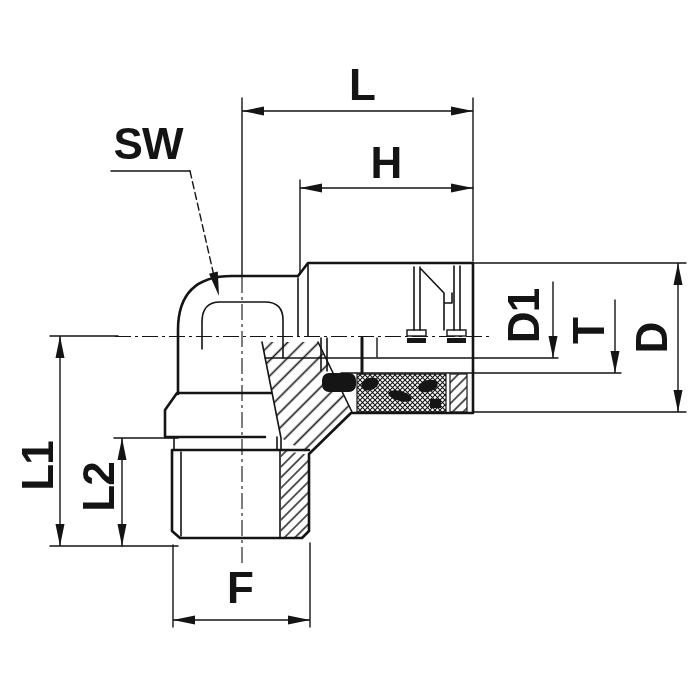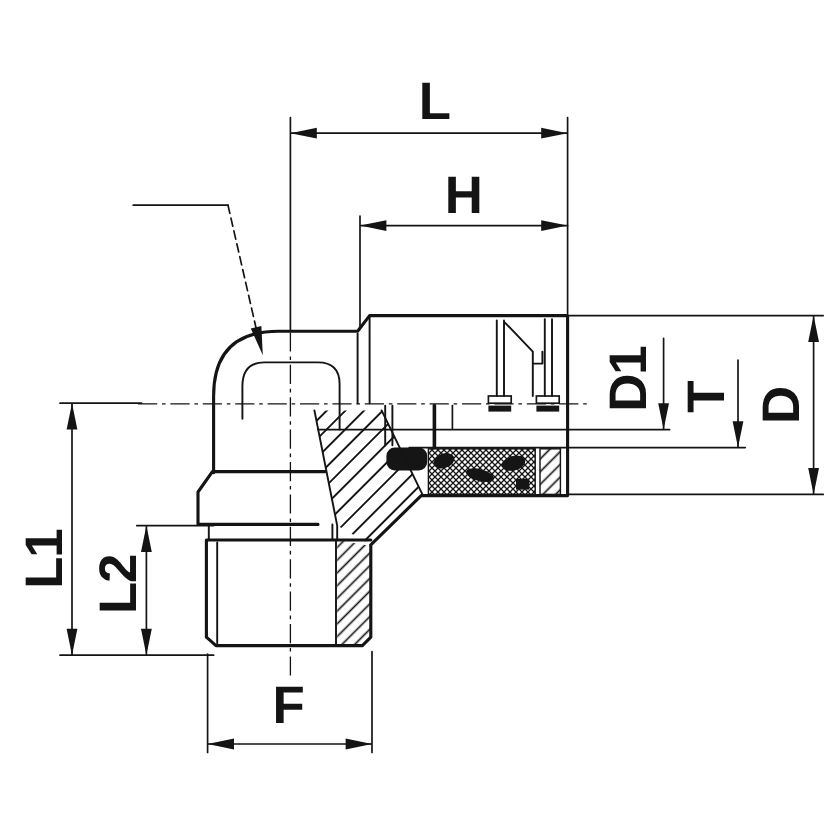--- a/index.html
+++ b/index.html
@@ -105,19 +105,20 @@
       <polygon points="678,263 673.5,285 682.5,285"></polygon>
       <polygon points="678,412 673.5,390 682.5,390"></polygon>
       <polygon points="553,358 548.5,336 557.5,336"></polygon>
       <polygon points="615,373 610.5,351 619.5,351"></polygon>
       <polygon points="219,296 209,273.7 217.8,271.6"></polygon>
     </g>
   </svg>
 
   <div class="dim-label" style="left:362px;top:87px;">L</div>
   <div class="dim-label" style="left:386px;top:165px;">H</div>
+  <div class="dim-label" style="left:148px;top:146px;">SW</div>
   <div class="dim-label rot" style="left:524px;top:316px;">D1</div>
   <div class="dim-label rot" style="left:589px;top:331px;">T</div>
   <div class="dim-label rot" style="left:652px;top:338px;">D</div>
   <div class="dim-label rot" style="left:38px;top:466px;">L1</div>
   <div class="dim-label rot" style="left:99px;top:487px;">L2</div>
   <div class="dim-label" style="left:240px;top:590px;">F</div>
 </div>
 
 </body></html>

